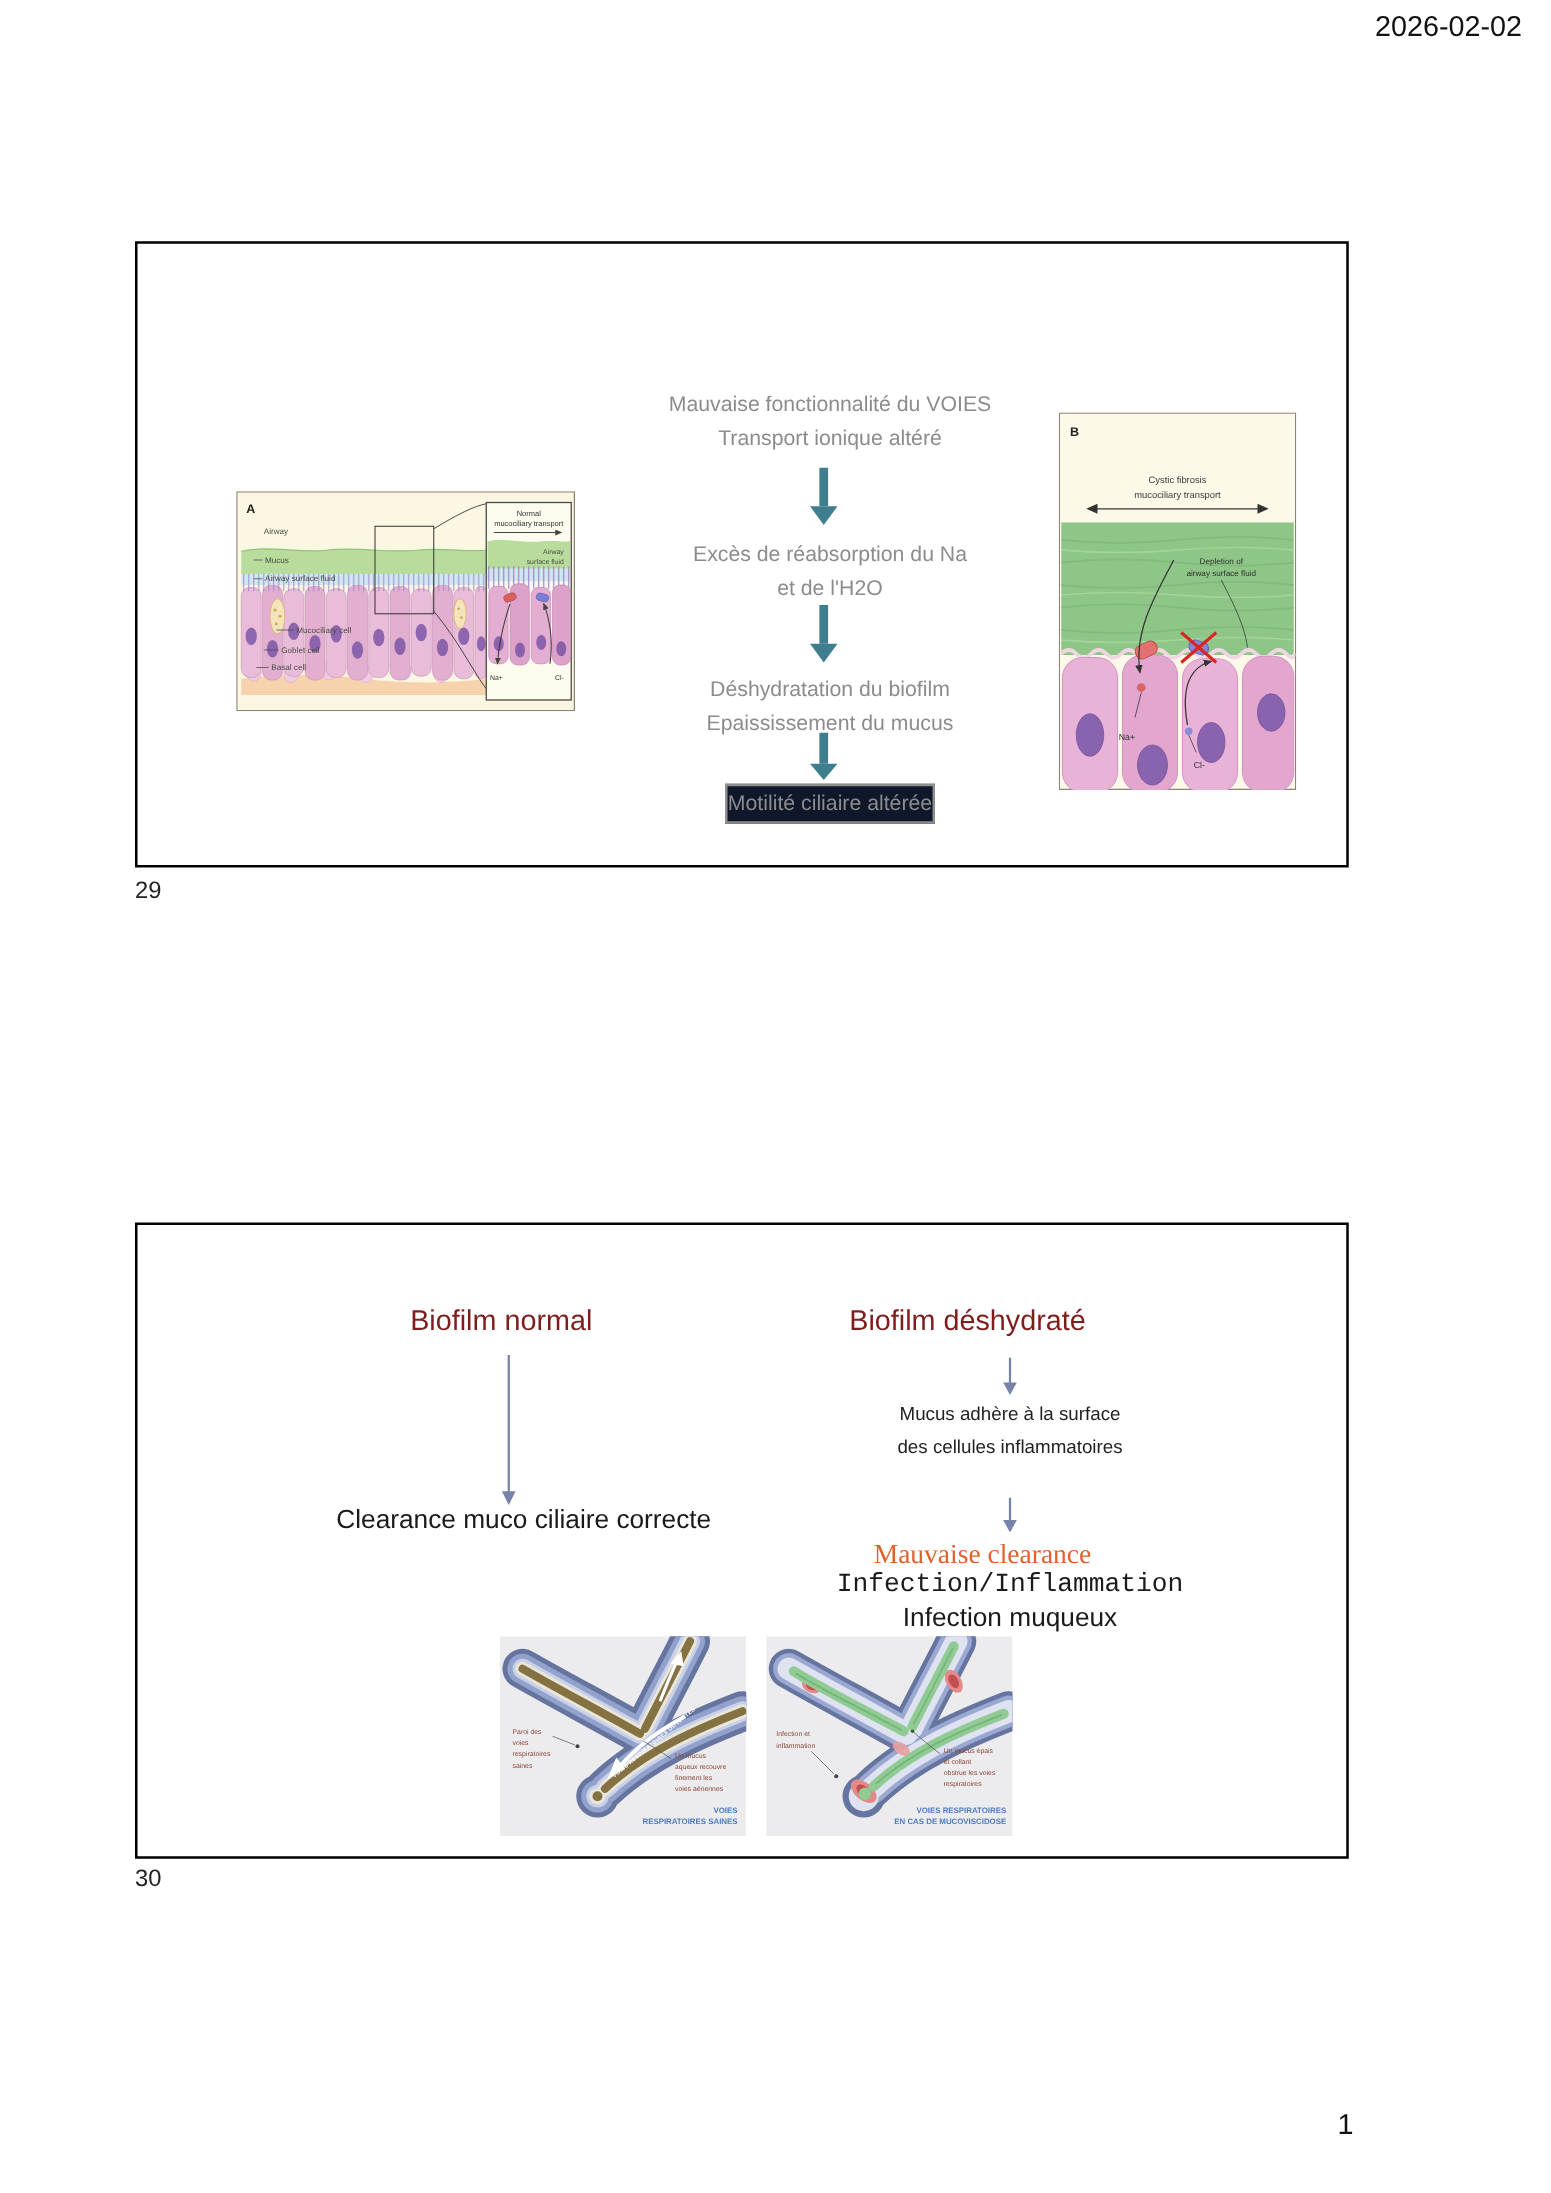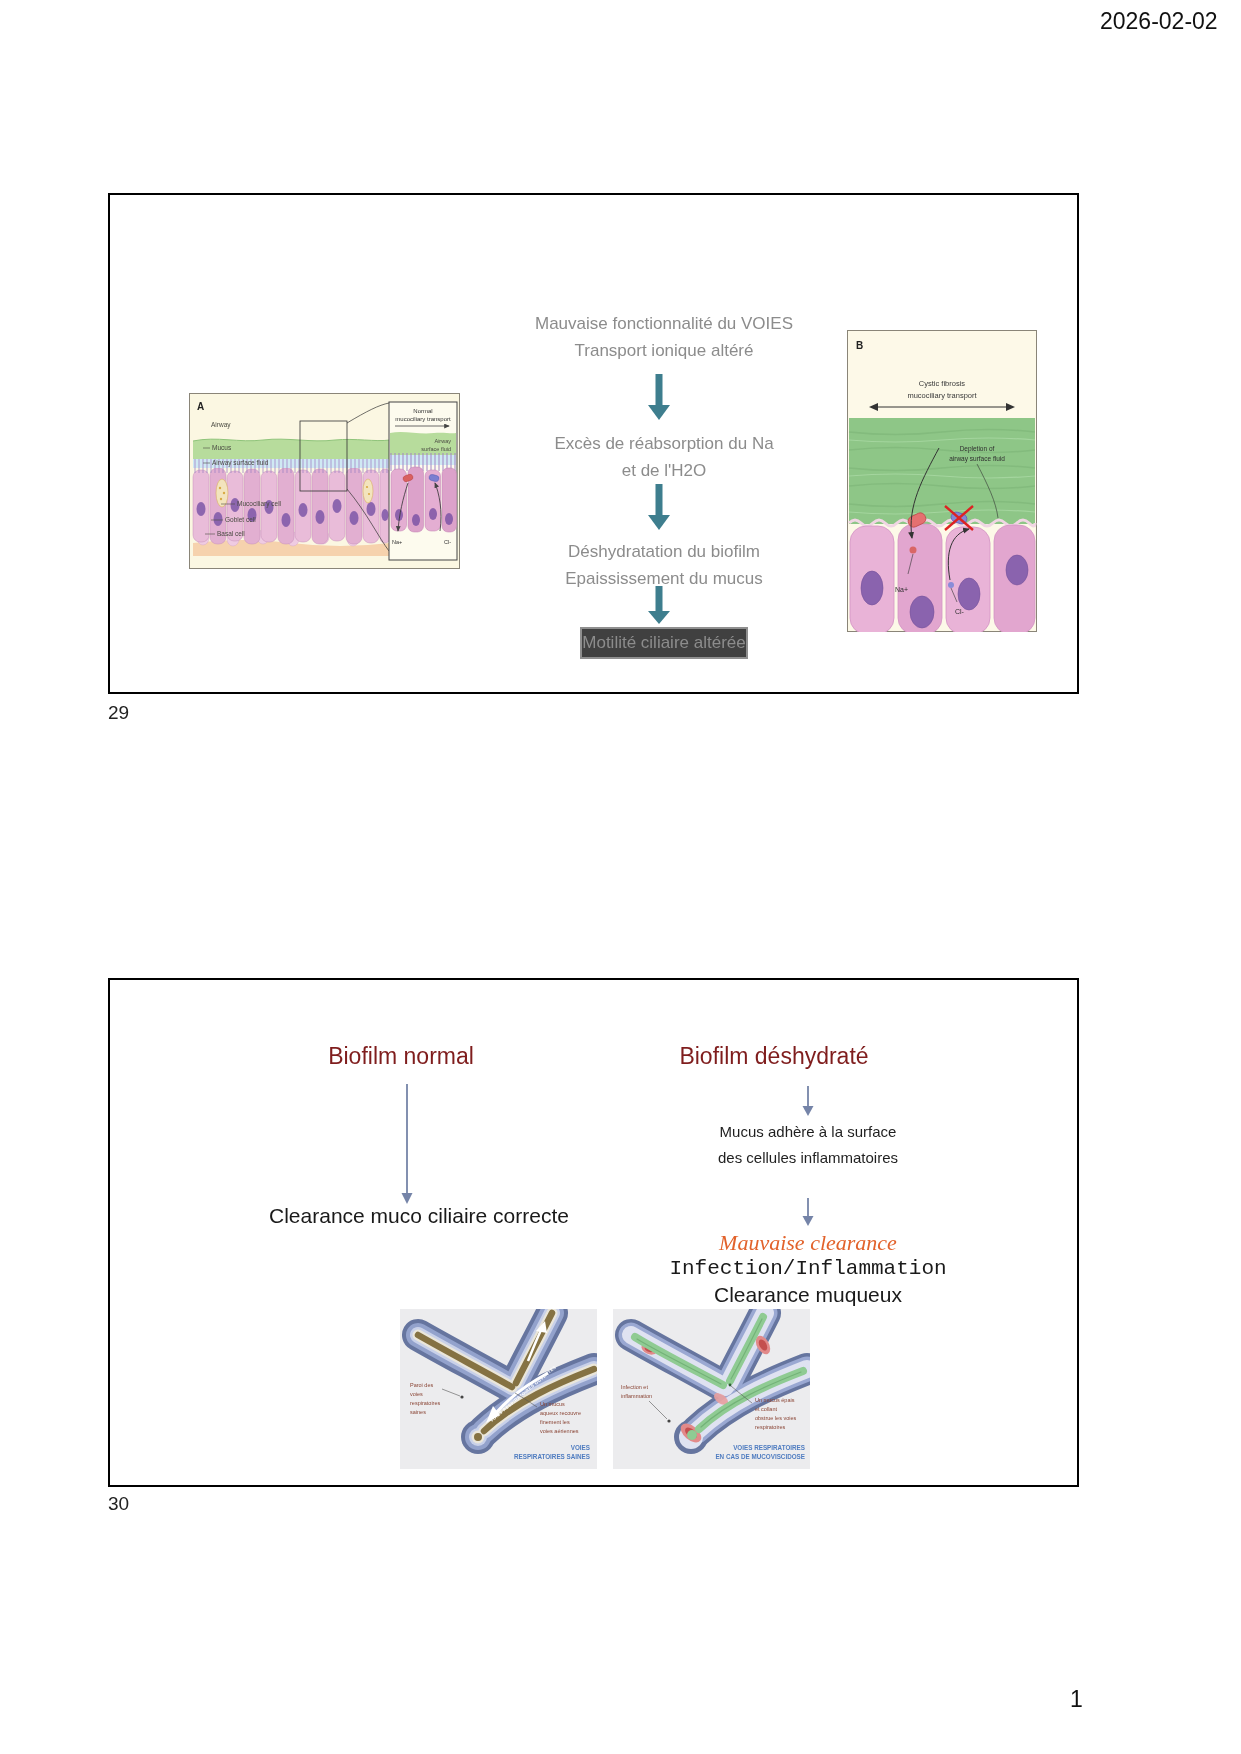--- a/index.html
+++ b/index.html
@@ -12,21 +12,21 @@
   .frame{position:absolute;left:108px;width:967px;border:2px solid #000;background:#fff;}
   .s29{top:193px;height:497px;}
   .s30{top:978px;height:505px;}
   .flowtext{width:300px;text-align:center;font-size:17px;line-height:27px;color:#8c8c8c;}
   .stepR{width:360px;text-align:center;font-size:15px;line-height:26px;color:#1f1f1f;}
   .heading{width:300px;text-align:center;font-size:23px;color:#7f1d1d;}
   .resultL{width:400px;text-align:center;font-size:21px;color:#1a1a1a;}
   .serifwarn{width:360px;text-align:center;font-family:"Liberation Serif",serif;font-size:22px;color:#e2622b;}
   .blk{width:360px;text-align:center;font-size:21px;color:#1a1a1a;}
   .resultbox{width:300px;text-align:center;}
-  .resultbox span{display:inline-block;border:2px solid #8f8f8f;background:#404040;
+  .resultbox span{display:inline-block;border:2px solid #8f8f8f;background:#0f172a;
      color:#8c8c8c;font-size:17px;padding:4px 0;}
   svg text{font-family:"Liberation Sans",sans-serif;}
 </style>
 </head>
 <body>
 
 <div class="page">
 
   <div class="abs date">2026-02-02</div>
 
@@ -260,23 +260,23 @@
       <polygon points="8,30 2.5,20 13.5,20" fill="#7584a8"></polygon>
     </svg>
     <div class="abs stepR" style="left:518px;top:139px;">
       <div>Mucus adhère à la surface</div>
       <div>des cellules inflammatoires</div>
     </div>
     <svg class="abs" style="left:690px;top:218px;" width="16" height="28">
       <line x1="8" y1="0" x2="8" y2="20" stroke="#7584a8" stroke-width="1.8"></line>
       <polygon points="8,28 2.5,18 13.5,18" fill="#7584a8"></polygon>
     </svg>
-    <div class="abs serifwarn" style="left:518px;top:250px;font-style:italic;">Mauvaise clearance</div>
+    <div class="abs serifwarn" style="left:496px;top:250px;">Mauvaise clearance</div>
     <div class="abs blk" style="left:518px;top:277px;font-family:Liberation Mono, monospace;">Infection/Inflammation</div>
-    <div class="abs blk" style="left:518px;top:303px;">Clearance muqueux</div>
+    <div class="abs blk" style="left:518px;top:303px;">Infection muqueux</div>
 
     <svg class="abs" style="left:290px;top:329px;" width="197" height="160" viewBox="0 0 197 160">
       <rect width="197" height="160" fill="#ececee"></rect>
       <g fill="none" stroke-linecap="round">
         <g stroke="#66759f" stroke-width="32">
           <path d="M194,60 C158,74 116,92 84,122"></path>
             <path d="M152,4 C140,28 128,50 116,74"></path>
             <path d="M18,26 C46,42 80,60 112,78"></path>
         </g>
         <circle cx="78" cy="128" r="17" fill="#66759f" stroke="none"></circle>

